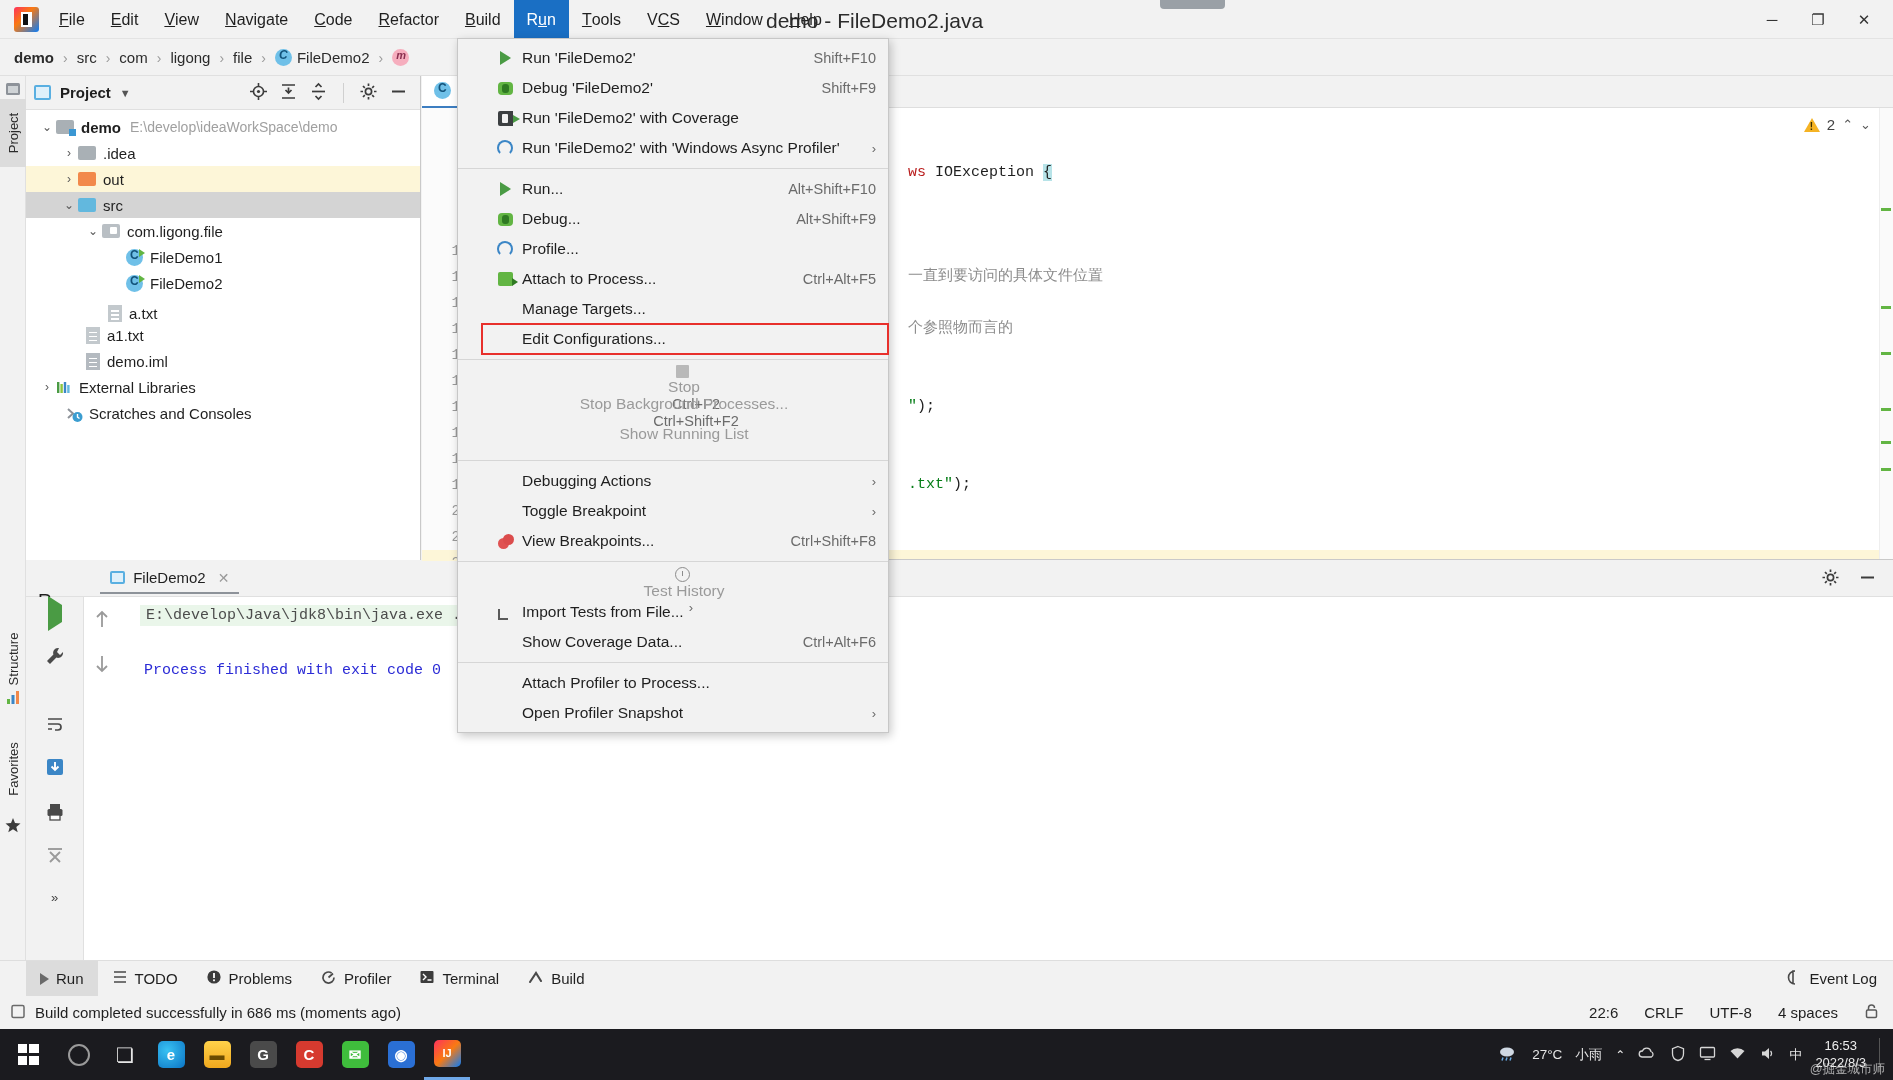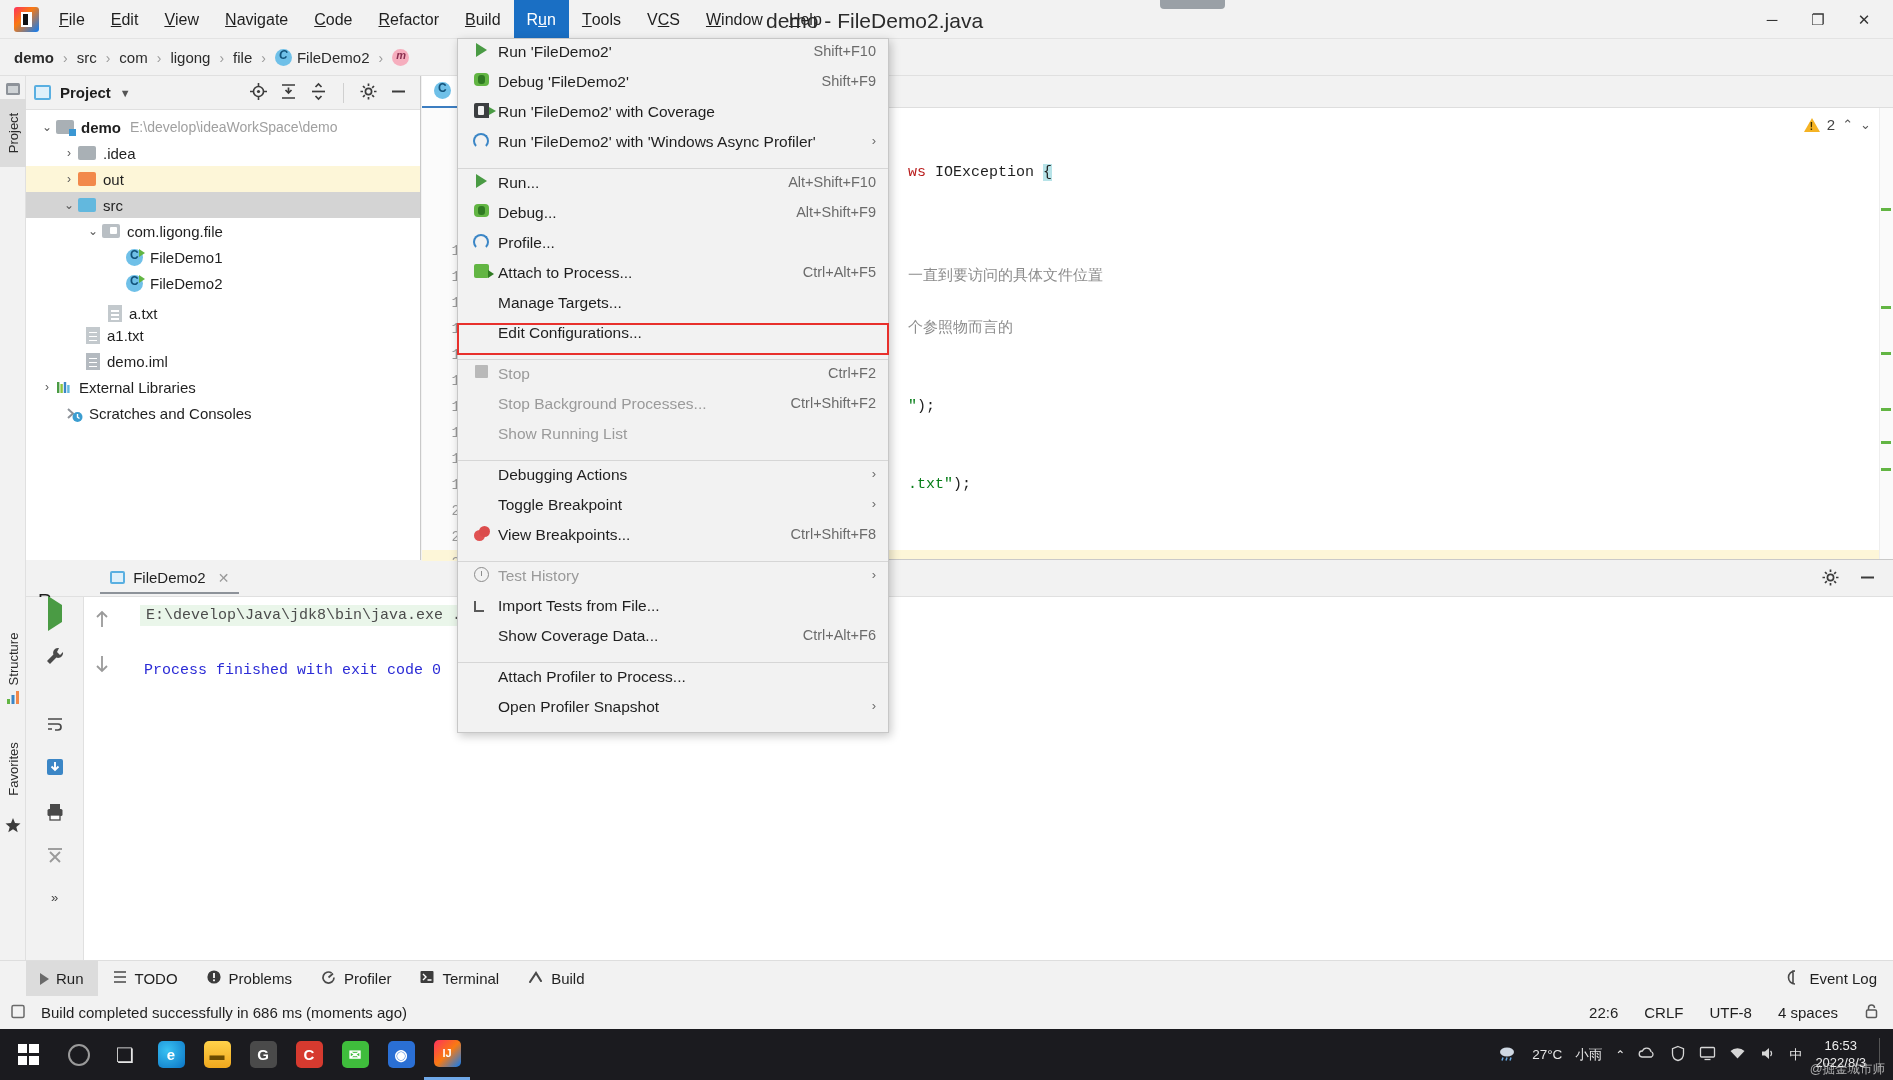--- a/index.html
+++ b/index.html
@@ -126,40 +126,40 @@
 
   
   .btmbar { position:absolute; left:0; top:960px; width:1893px; height:36px; background:#f2f2f2; border-top:1px solid #dedede;
             display:flex; align-items:center; }
   .btm-item { height:36px; display:flex; align-items:center; gap:7px; padding:0 14px; font-size:15px; color:#1f1f1f;}
   .btm-item.sel { background:#dcdcdc;}
   .btm-right { margin-left:auto; display:flex; align-items:center; gap:8px; padding-right:16px; font-size:15px;}
 
   
   .statusbar { position:absolute; left:0; top:996px; width:1893px; height:33px; background:#f2f2f2; display:flex; align-items:center; }
-  .st-left { display:flex; align-items:center; gap:14px; padding-left:10px; font-size:15px;}
+  .st-left { display:flex; align-items:center; gap:8px; padding-left:10px; font-size:15px;}
   .st-right { margin-left:auto; display:flex; align-items:center; gap:26px; padding-right:14px; font-size:15px;}
 
   
   .taskbar { position:absolute; left:0; top:1029px; width:1893px; height:51px; background:#1b1b1f; display:flex; align-items:center;}
   .tb-start { width:56px; height:51px; display:flex; align-items:center; justify-content:center;}
   .winlogo { width:21px; height:21px; display:grid; grid-template-columns:1fr 1fr; grid-template-rows:1fr 1fr; gap:2.5px;}
   .winlogo i { background:#fff; display:block;}
   .tb-search { width:300px; height:51px; display:flex; align-items:center; gap:11px; color:#d6d6d6; font-size:14.5px;}
   .tb-ico { width:46px; height:51px; display:flex; align-items:center; justify-content:center;}
   .sqico { width:27px; height:27px; border-radius:5px; display:flex; align-items:center; justify-content:center; font-size:15px; color:#fff; font-weight:bold;}
   .tb-right { margin-left:auto; display:flex; align-items:center; gap:13px; padding-right:8px; color:#e6e6e6; font-size:13.5px;}
   .tb-clock { text-align:center; line-height:1.25; font-size:13px; color:#eee;}
   .wmark { position:absolute; right:8px; bottom:2px; font-size:12.5px; color:#cfcfcf; opacity:.8;}
 
   
   .menu { position:absolute; left:457px; top:38px; width:432px; background:#f2f2f2;
           border:1px solid #c7c7c7; box-shadow:2px 3px 9px rgba(0,0,0,.22); padding:4px 0 4px 0; z-index:50;}
-  .mi { height:30px; display:flex; align-items:flex-start; padding:0 12px 0 10px; font-size:15.5px; color:#1f1f1f; white-space:nowrap; position:relative;}
-  .mi.disabled { color:#9a9a9a; }
+  .mi { height:30px; display:flex; align-items:center; padding:0 12px 0 10px; font-size:15.5px; color:#1f1f1f; white-space:nowrap; position:relative;margin-left:24px;}
+  .mi.disabled { color:#9a9a9a;flex-direction:column; }
   .mi .micon { width:26px; min-width:26px; display:flex; align-items:center; justify-content:center; margin-right:4px;}
   .mi .mlabel { flex:1; }
   .mi .mkey { color:#6b6b6b; font-size:14.5px; margin-left:24px;}
   .mi .marrow { color:#6b6b6b; font-size:13px; margin-left:14px;}
   .mi.boxed { outline:2px solid #e8302c; outline-offset:-1px; background:#f2f2f2; }
   .msep { height:1px; background:#d6d6d6; margin:5px 0; }
   .tri { width:0;height:0;border-left:11px solid #4a9b44;border-top:7px solid transparent;border-bottom:7px solid transparent;}
   .bug { width:15px;height:13px;border-radius:4px;background:#62b543;position:relative;}
   .bug:after{content:"";position:absolute;left:4px;top:2px;width:7px;height:9px;background:#2f7a22;border-radius:3px;}
   .cov { width:15px;height:15px;background:#3c3f41;border-radius:2px 0 0 2px; position:relative;}

